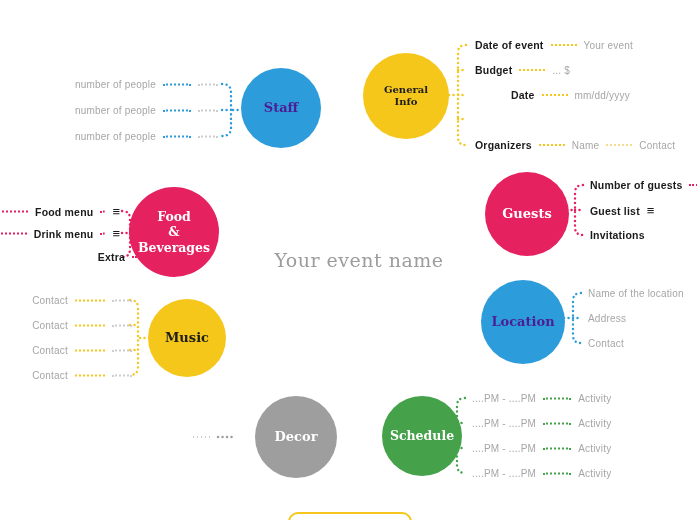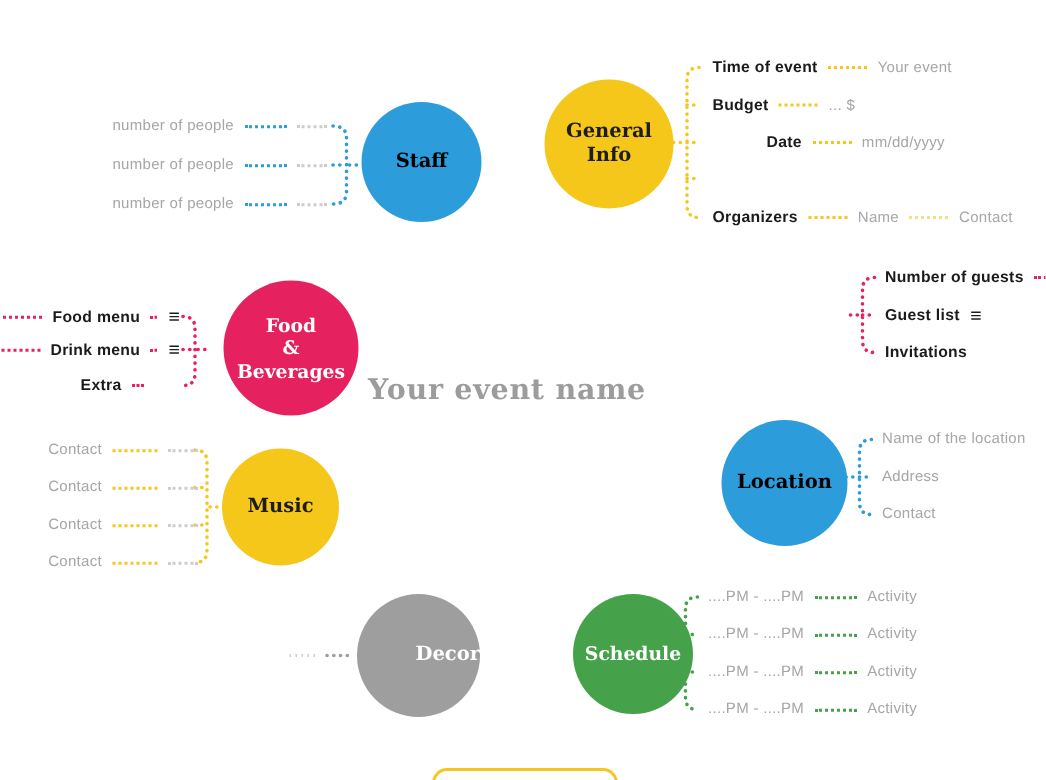--- a/index.html
+++ b/index.html
@@ -9,21 +9,21 @@
   }
   .stage{position:absolute;left:0;top:0;width:697px;height:520px;}
   svg.lines{position:absolute;left:0;top:0;pointer-events:none;}
 
   .circle{
     position:absolute;border-radius:50%;display:flex;flex-direction:column;
     align-items:center;justify-content:center;text-align:center;
     font-family:"DejaVu Serif", serif;font-weight:bold;line-height:1.25;
   }
   .circle .cl{display:block;}
-  .c-blue{background:#2D9CDB;color:#000000;}
+  .c-blue{background:#2D9CDB;color:#4c1d95;}
   .c-yellow{background:#F5C71B;color:#1D1D1D;}
   .c-pink{background:#E6215F;color:#ffffff;}
   .c-green{background:#45A24A;color:#ffffff;margin-left:20px;}
   .c-gray{background:#9E9E9E;color:#ffffff;}
 
   .row{
     position:absolute;display:flex;align-items:center;gap:7px;
     transform:translateY(-50%);white-space:nowrap;
   }
   .lab-b{font-weight:bold;color:#1B1B1B;font-size:10.5px;letter-spacing:.2px;}
@@ -31,22 +31,22 @@
   .dl{height:0;border-top:2.4px dotted currentColor;display:inline-block;}
   .dl-fine{height:0;border-top:2px dotted #CDCDCD;display:inline-block;}
   .col-blue{color:#2D9CDB;} .col-yellow{color:#F5C71B;}
   .col-pink{color:#E6215F;} .col-green{color:#45A24A;}
   .col-yellow-pale{color:#F3DE8F;}
   .w5{width:5px;} .w8{width:8px;} .w20{width:20px;} .w26{width:26px;}
   .w28{width:28px;} .w30{width:30px;} .w40{width:40px;}
   .hamb{font-size:13px;color:#1B1B1B;font-weight:bold;line-height:1;}
 
   .center-title{
-    position:absolute;left:236px;top:260px;width:204px;transform:translateY(-50%);
-    text-align:center;font-family:"DejaVu Serif", serif;font-weight:bold;
+    position:absolute;left:257px;top:260px;width:204px;transform:translateY(-50%);
+    text-align:center;font-family:"DejaVu Serif", serif;font-weight:normal;
     font-size:19px;color:#9C9C9C;letter-spacing:.5px;
   }
   .bottom-box{
     position:absolute;left:288px;top:512px;width:120px;height:26px;
     border:2.5px solid #F5C71B;border-radius:10px;background:#ffffff;
   }
 </style>
 </head>
 <body>
 
@@ -63,41 +63,44 @@
       <path stroke="#45A24A" d="M465,398 Q457,398 457,406 V465 Q457,473 465,473 M457,423 H465 M457,448 H465 M442,436 H457"></path>
       <path stroke="#9E9E9E" d="M218,437 H236"></path>
     </g>
     <path fill="none" stroke="#CDCDCD" stroke-width="2" stroke-dasharray="1 3" d="M193,437 H213"></path>
   </svg>
 
   <div class="circle c-blue" style="left:241px;top:68px;width:80px;height:80px;font-size:13px;">
     <span class="cl">Staff</span>
   </div>
 
-  <div class="circle c-yellow" style="left:363px;top:53px;width:86px;height:86px;font-size:13px;">
+  <div class="circle c-yellow" style="left:363px;top:53px;width:86px;height:86px;font-size:10px;">
     <span class="cl">General</span>
     <span class="cl">Info</span>
   </div>
 
-  <div class="circle c-pink" style="left:149px;top:187px;width:90px;height:90px;font-size:12.5px;">
+  <div class="circle c-pink" style="left:129px;top:187px;width:90px;height:90px;font-size:12.5px;">
     <span class="cl">Food</span>
     <span class="cl">&amp;</span>
     <span class="cl">Beverages</span>
   </div>
 
+  <div class="circle c-pink" style="left:485px;top:172px;width:84px;height:84px;font-size:13px;">
+    <span class="cl">Guests</span>
+  </div>
 
   <div class="circle c-yellow" style="left:148px;top:299px;width:78px;height:78px;font-size:13px;">
     <span class="cl">Music</span>
   </div>
 
   <div class="circle c-blue" style="left:481px;top:280px;width:84px;height:84px;font-size:13px;">
     <span class="cl">Location</span>
   </div>
 
-  <div class="circle c-gray" style="left:238px;top:396px;width:82px;height:82px;font-size:13px;align-items:flex-end;">
+  <div class="circle c-gray" style="left:255px;top:396px;width:82px;height:82px;font-size:13px;">
     <span class="cl">Decor</span>
   </div>
 
   <div class="circle c-green" style="left:362px;top:396px;width:80px;height:80px;font-size:12.5px;">
     <span class="cl">Schedule</span>
   </div>
 
   <div class="row" style="right:479px;top:84px;">
     <span class="lab-g">number of people</span>
     <span class="dl col-blue w28"></span>
@@ -108,21 +111,21 @@
     <span class="dl col-blue w28"></span>
     <span class="dl-fine w20"></span>
   </div>
   <div class="row" style="right:479px;top:136px;">
     <span class="lab-g">number of people</span>
     <span class="dl col-blue w28"></span>
     <span class="dl-fine w20"></span>
   </div>
 
   <div class="row" style="left:475px;top:45px;">
-    <span class="lab-b">Time of event</span>
+    <span class="lab-b">Date of event</span>
     <span class="dl col-yellow w26"></span>
     <span class="lab-g">Your event</span>
   </div>
   <div class="row" style="left:475px;top:70px;">
     <span class="lab-b">Budget</span>
     <span class="dl col-yellow w26"></span>
     <span class="lab-g">... $</span>
   </div>
   <div class="row" style="left:475px;top:95px;margin-left:36px;">
     <span class="lab-b">Date</span>
@@ -144,21 +147,21 @@
     <span class="dl col-pink w5"></span>
     <span class="hamb">≡</span>
   </div>
   <div class="row" style="right:577px;top:233px;padding-left:45px;">
 
     <span class="dl col-pink w26"></span>
     <span class="lab-b">Drink menu</span>
     <span class="dl col-pink w5"></span>
     <span class="hamb">≡</span>
   </div>
-  <div class="row" style="right:601px;top:257px;">
+  <div class="row" style="right:557px;top:257px;">
     <span class="lab-b">Extra</span>
     <span class="dl col-pink w8"></span>
   </div>
 
   <div class="row" style="left:590px;top:185px;">
     <span class="lab-b">Number of guests</span>
     <span class="dl col-pink w40"></span>
   </div>
   <div class="row" style="left:590px;top:210px;">
     <span class="lab-b">Guest list</span>

